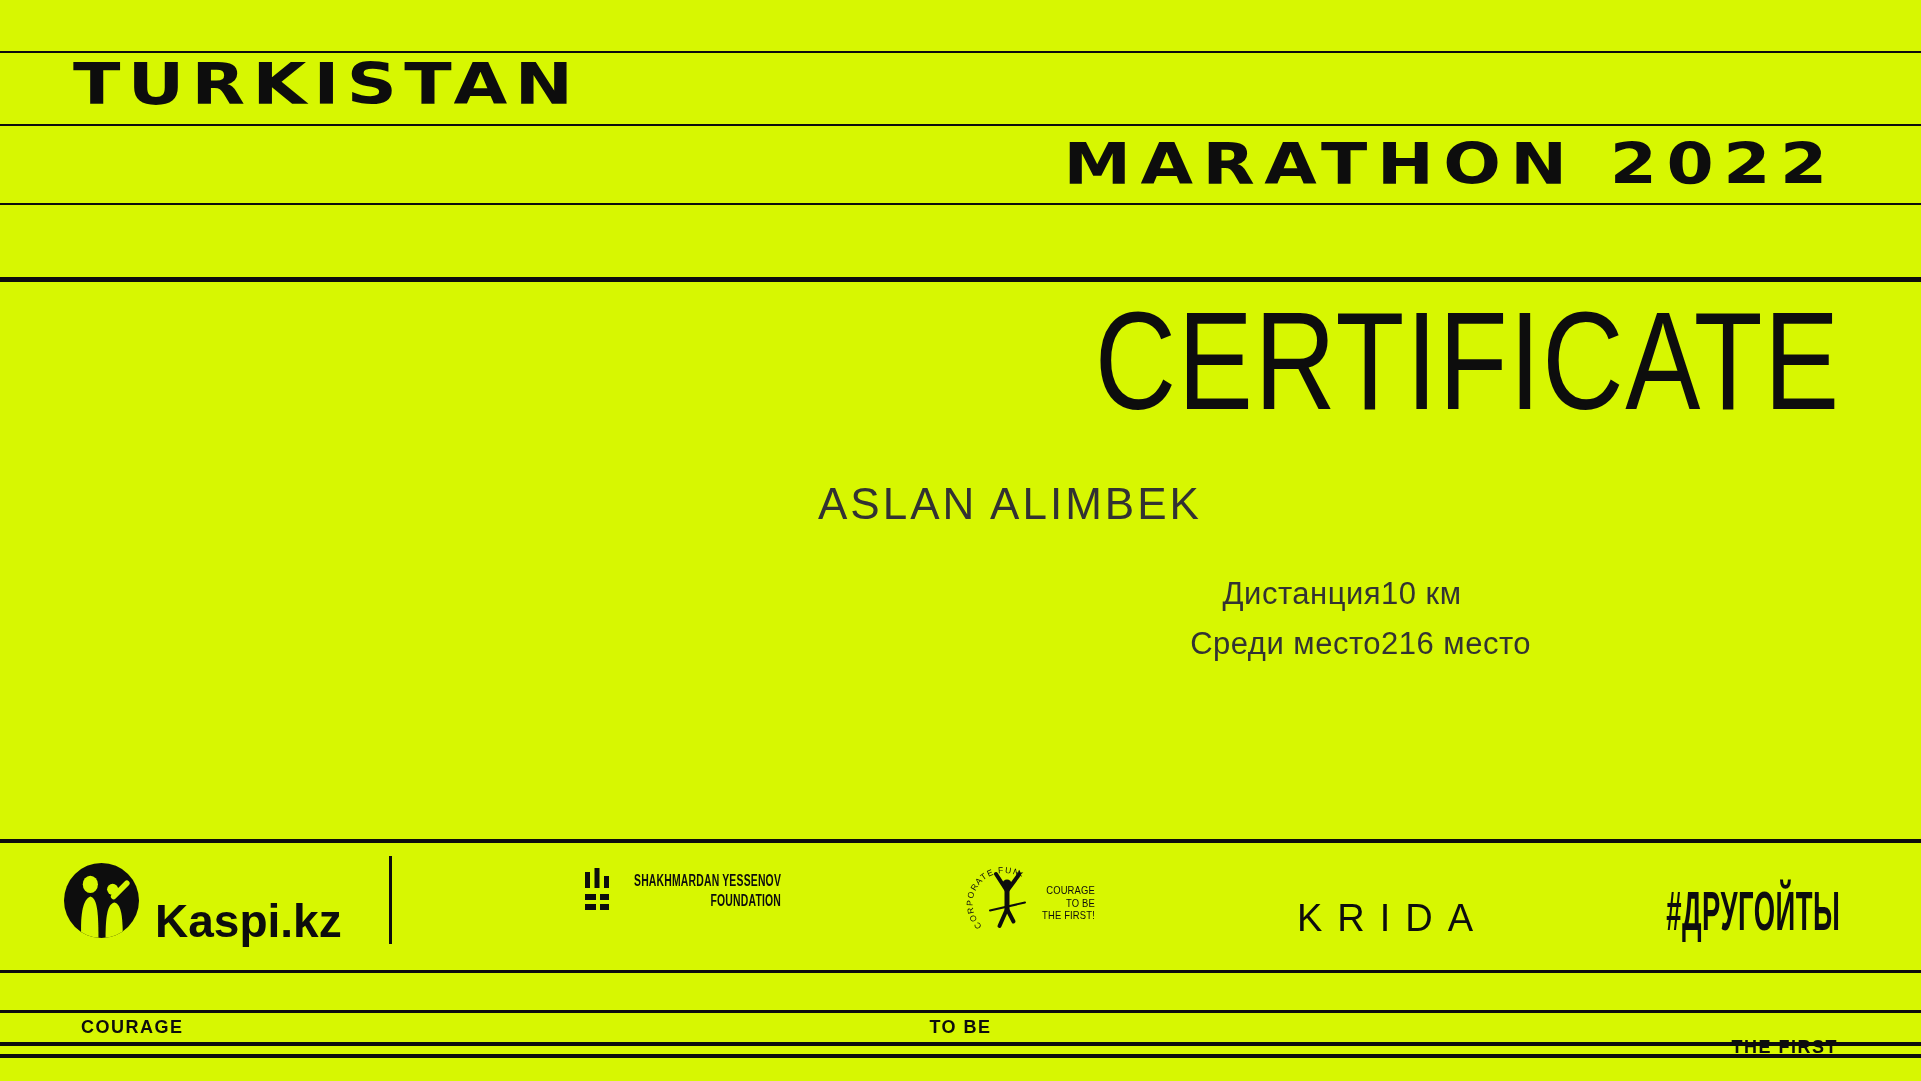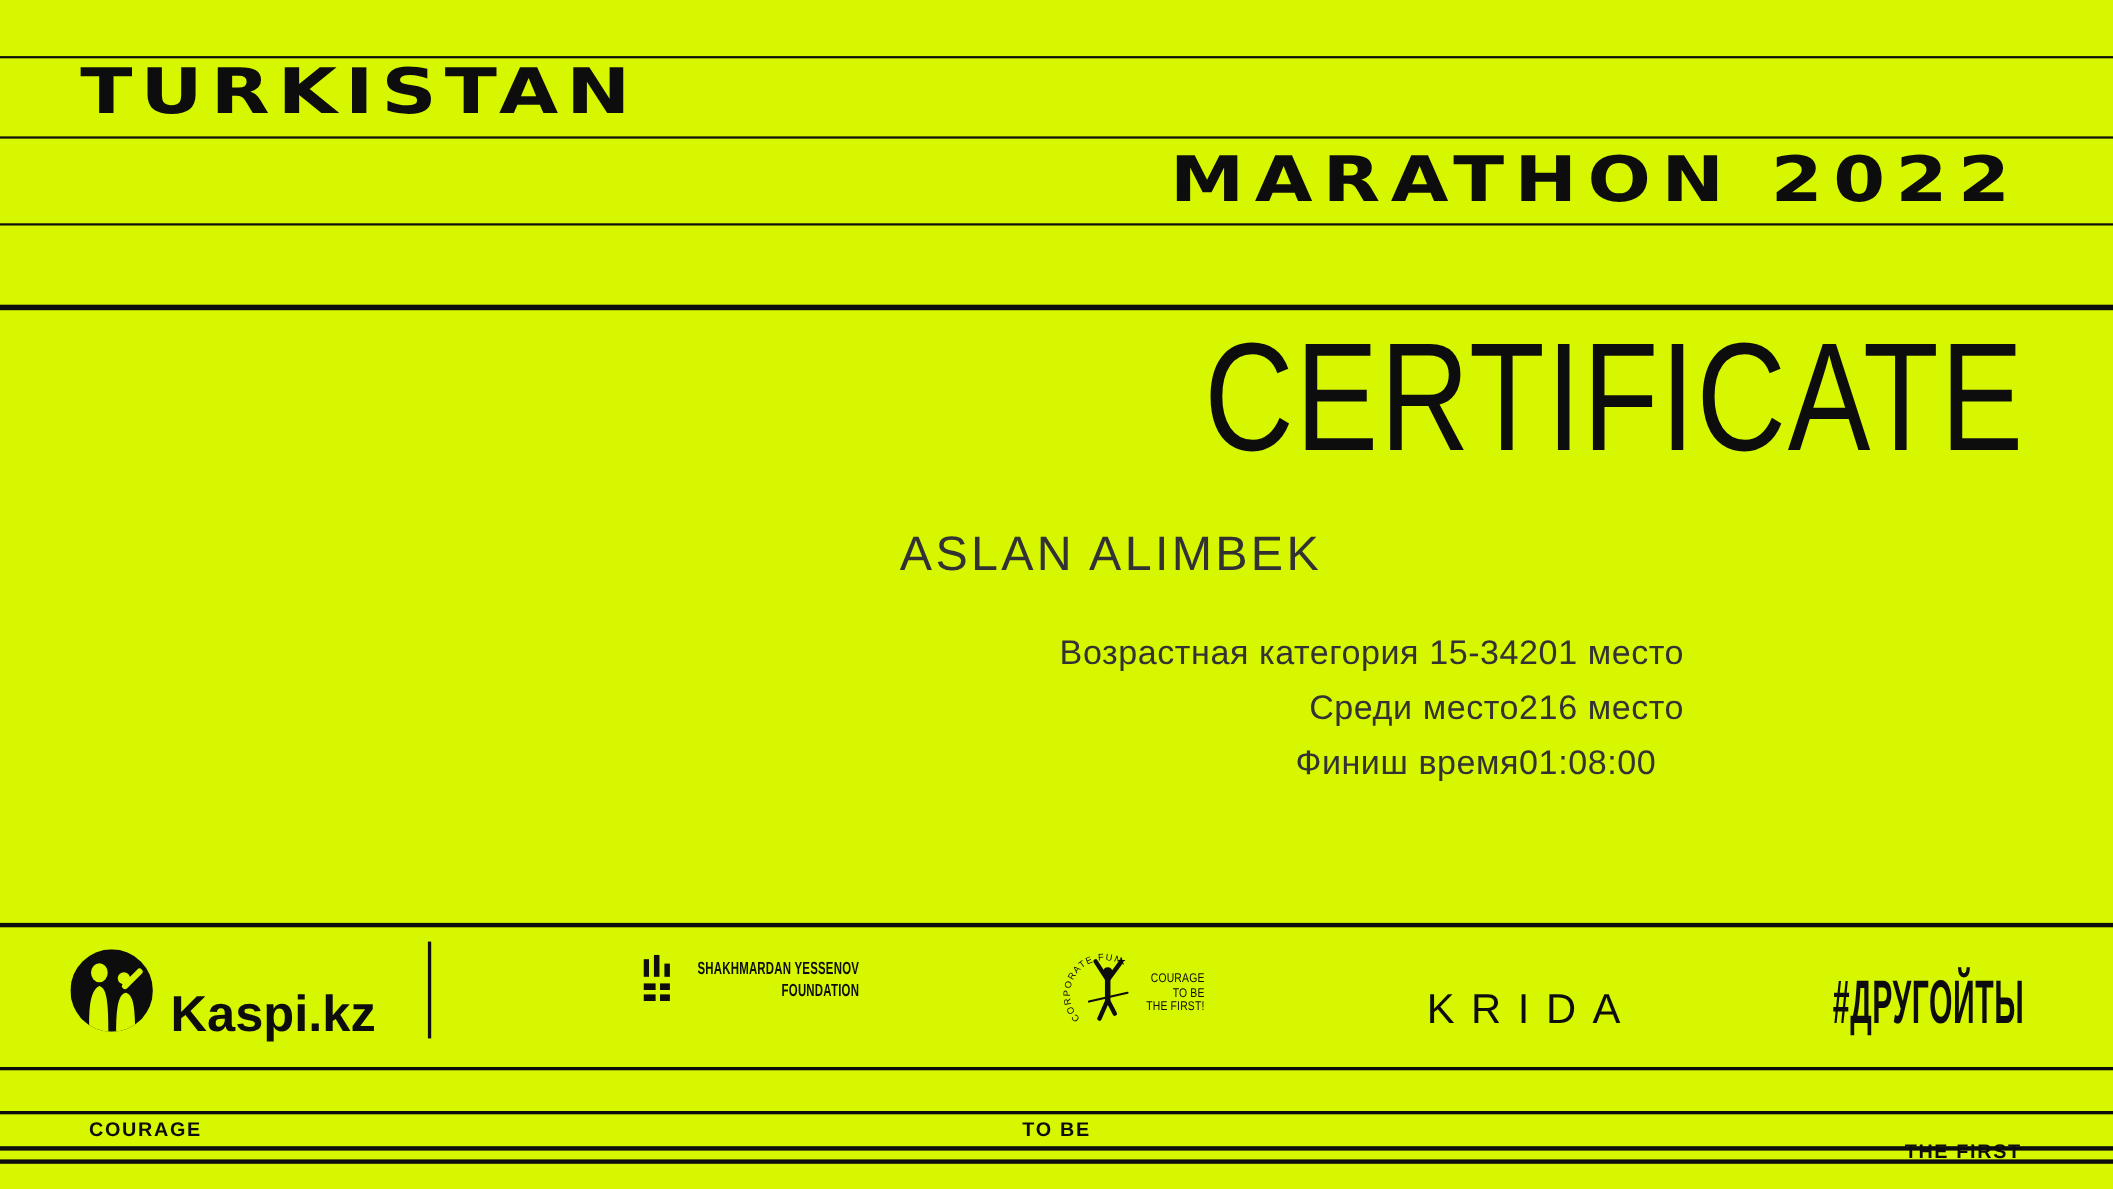--- a/index.html
+++ b/index.html
@@ -75,30 +75,26 @@
   <div class="hline" style="top:1054px;height:3.5px;"></div>
 
   <div class="display loc">TURKISTAN</div>
   <div class="display event">MARATHON 2022</div>
 
   <div class="cert-title">CERTIFICATE</div>
   <div class="recipient">ASLAN ALIMBEK</div>
 
   <div class="results">
     <div class="rrow">
-      <span class="lbl">Возрастная категория 15-34</span>
-      <span class="val">201 место</span>
+      <span class="lbl">Дистанция</span>
+      <span class="val">10 км</span>
     </div>
     <div class="rrow">
       <span class="lbl">Среди место</span>
       <span class="val">216 место</span>
-    </div>
-    <div class="rrow">
-      <span class="lbl">Финиш время</span>
-      <span class="val">01:08:00</span>
     </div>
   </div>
 
   <div>
 
     <svg class="kaspi-logo" width="75" height="75" viewBox="0 0 74 74">
       <defs>
           <clipPath id="kclip">
             <circle cx="37" cy="37" r="37"></circle>
           </clipPath>

